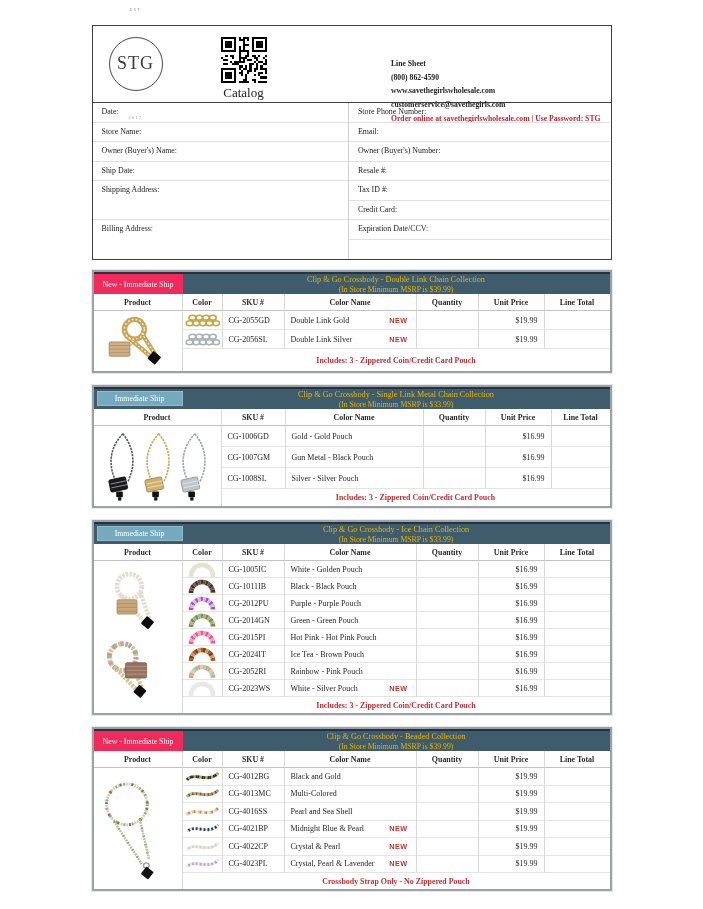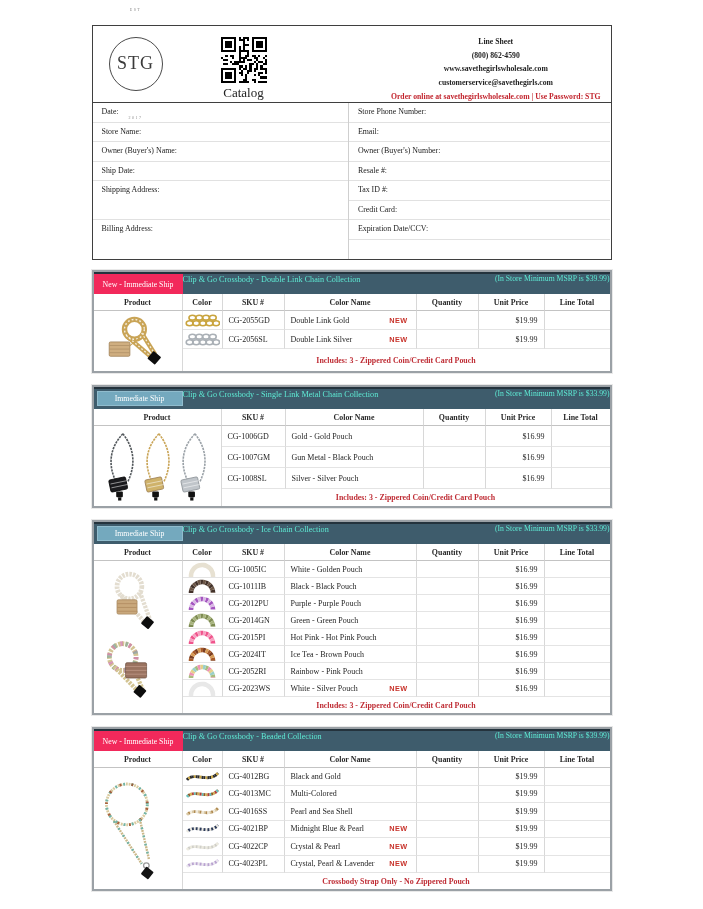--- a/index.html
+++ b/index.html
@@ -10,41 +10,41 @@
   
   .top-box { border: 1px solid #3f3f3f; background: #fff; margin-bottom: 10px; }
   .doc-header { display: flex; height: 77px; border-bottom: 1px solid #3f3f3f; padding: 7px 10px 5px 10px; }
   .logo { width: 54px; height: 54px; border: 1px solid #4a4a4a; border-radius: 50%; margin: 4px 0 0 6px;
           display: flex; flex-direction: column; align-items: center; justify-content: center; color: #3a3a3a; gap: 40px; }
   .logo-est, .logo-year { font-size: 4px; letter-spacing: 1.5px; color: #8a8a8a; line-height: 1; }
   .logo-name { font-size: 18px; letter-spacing: 1px; line-height: 1.1; margin: 2px 0; }
   .qr-wrap { margin-left: 56px; margin-top: 2px; width: 50px; text-align: center; }
   .qr { width: 46px; height: 46px; display: block; margin: 2px auto 0; }
   .qr-label { font-size: 13px; margin-top: 2px; color: #222; }
-  .contact { margin-left: auto; text-align: center; font-size: 7.7px; font-weight: 600; line-height: 1.78; padding-top: 2px; color: #1d1d1d; }
+  .contact { margin-left: auto; text-align: left; font-size: 7.7px; font-weight: 600; line-height: 1.78; padding-top: 2px; color: #1d1d1d; margin-top: 22px; }
   .contact .order-note { font-weight: 700; }
 
   
   .form-area { display: flex; }
   .form-col { display: flex; flex-direction: column; }
   .form-col.left  { width: 49.5%; border-right: 1px solid #cfcfcf; }
   .form-col.right { width: 50.5%; }
   .form-cell { border-bottom: 1px solid #e1e1e1; padding: 4px 0 0 9px; font-size: 7.9px; color: #222; }
   .form-col .form-cell:last-child { border-bottom: none; }
 
   
   .sheet-table { border: 2px solid #9ba1a6; outline: 1px solid #e9e9e9; background: #fff; margin-bottom: 12px; }
   .bar { display: flex; height: 22px; border-top: 2px solid #24333d; background: #3E5C6C; }
   .badge-cell { width: 89px; flex: 0 0 89px; display: flex; align-items: stretch; }
   .badge-pink { background: #F2295B; flex: 1; display: flex; align-items: center; justify-content: center;
                 color: #fff; font-size: 7.8px; }
   .badge-teal-wrap { flex: 1; display: flex; padding: 2px 0 3px 3px; }
   .badge-teal { flex: 1; background: #74A9BE; border: 1px solid #90bccd; display: flex; align-items: center;
                 justify-content: center; color: #fff; font-size: 7.8px; }
-  .titles { flex: 1; color: #5eead4; text-align: center; display: flex; 
+  .titles { flex: 1; color: #eab308; text-align: center; display: flex; flex-direction: column;
             justify-content: space-between; line-height: 1.4; }
   .t-title { font-size: 8.2px; }
   .t-sub   { font-size: 7.7px; }
 
   .tgrid { display: grid; background: #fff; }
   .hcell { font-weight: 700; font-size: 7.9px; text-align: center; display: flex; align-items: center;
            justify-content: center; border-bottom: 1px solid #c3c3c3; border-right: 1px solid #d8d8d8; color: #2a2a2a; }
   .dcell { font-size: 8px; display: flex; align-items: center; padding: 0 6px;
            border-bottom: 1px solid #e4e4e4; border-right: 1px solid #d8d8d8; color: #1f1f1f; }
   .last-col { border-right: none; }

